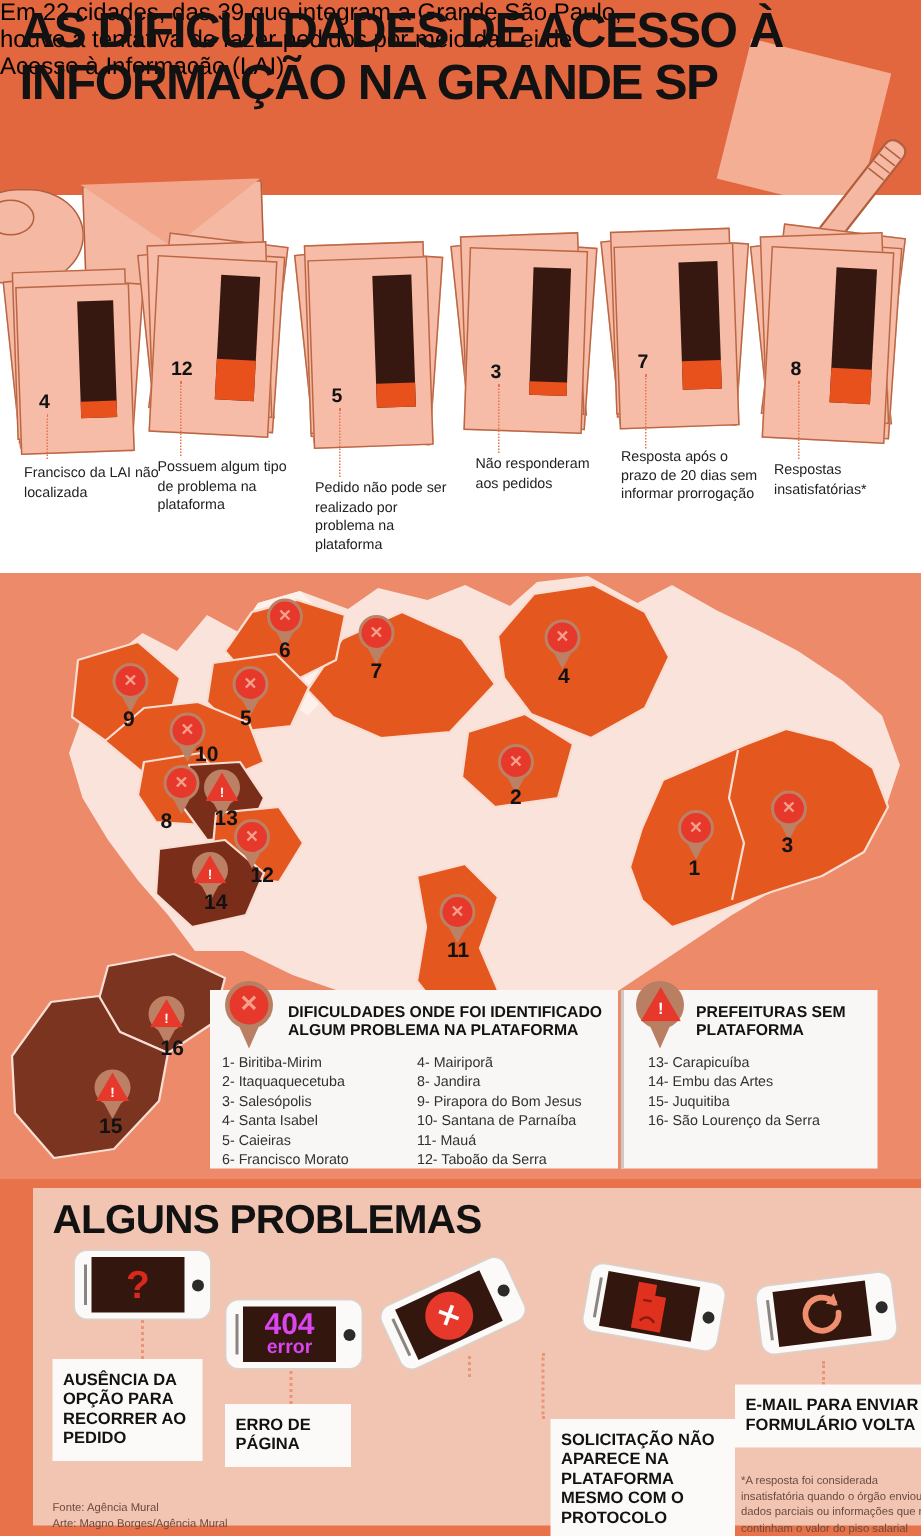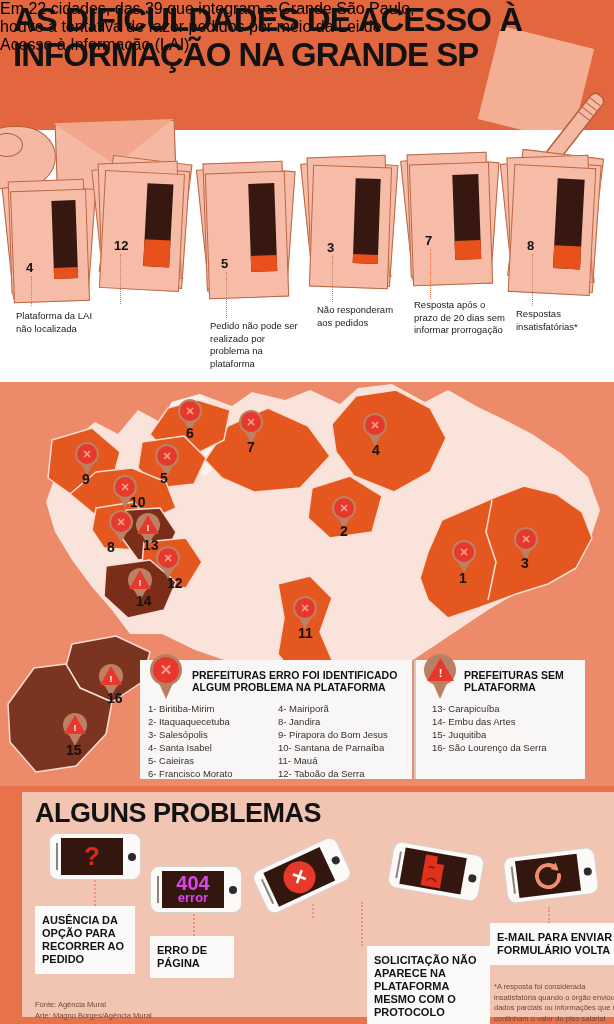--- a/index.html
+++ b/index.html
@@ -138,35 +138,36 @@
       <div class="sheet s1"></div>
       <div class="sheet s2"></div>
       <div class="sheet s3"></div>
       <div class="sheet front">
         <div class="bar">
             <div class="bar-fill" style="height: 14%;"></div>
           </div>
       </div>
       <span class="doc-num">4</span>
       <div class="doc-leader"></div>
-      <p class="doc-label">Plataforma da LAI não localizada</p>
+      <p class="doc-label">Francisco da LAI não localizada</p>
     </div>
 
     <div class="docstack d2">
       <div class="sheet s1"></div>
       <div class="sheet s4"></div>
       <div class="sheet s2"></div>
       <div class="sheet s3"></div>
       <div class="sheet front">
         <div class="bar">
             <div class="bar-fill" style="height: 32%;"></div>
           </div>
       </div>
       <span class="doc-num">12</span>
       <div class="doc-leader"></div>
+      <p class="doc-label">Possuem algum tipo de problema na plataforma</p>
     </div>
 
     <div class="docstack d3">
       <div class="sheet s1"></div>
       <div class="sheet s2"></div>
       <div class="sheet s3"></div>
       <div class="sheet front">
         <div class="bar">
             <div class="bar-fill" style="height: 18%;"></div>
           </div>
@@ -341,21 +342,21 @@
         <div class="pin-warn">!</div>
       </div>
     <span class="pin-num" style="left:107px;top:308px">16</span>
 
     <div class="legend-left">
       <div class="legend-pin" style="left:10px;top:-6px">
         <div class="lp-tail"></div>
         <div class="lp-head"></div>
         <div class="lp-x">✕</div>
       </div>
-      <div class="legend-title">PREFEITURAS ERRO FOI IDENTIFICADO ALGUM PROBLEMA NA PLATAFORMA</div>
+      <div class="legend-title">DIFICULDADES ONDE FOI IDENTIFICADO ALGUM PROBLEMA NA PLATAFORMA</div>
       <ul class="legend-list ll-col1">
         <li>1- Biritiba-Mirim</li>
         <li>2- Itaquaquecetuba</li>
         <li>3- Salesópolis</li>
         <li>4- Santa Isabel</li>
         <li>5- Caieiras</li>
         <li>6- Francisco Morato</li>
       </ul>
       <ul class="legend-list ll-col2">
         <li>4- Mairiporã</li>

